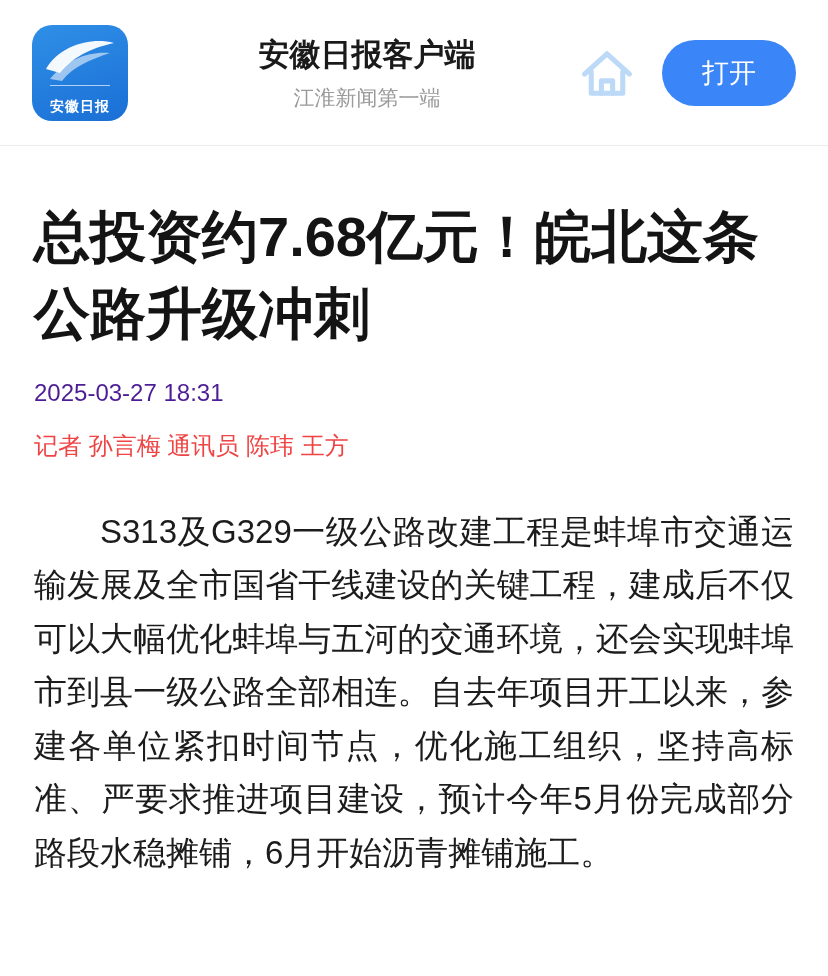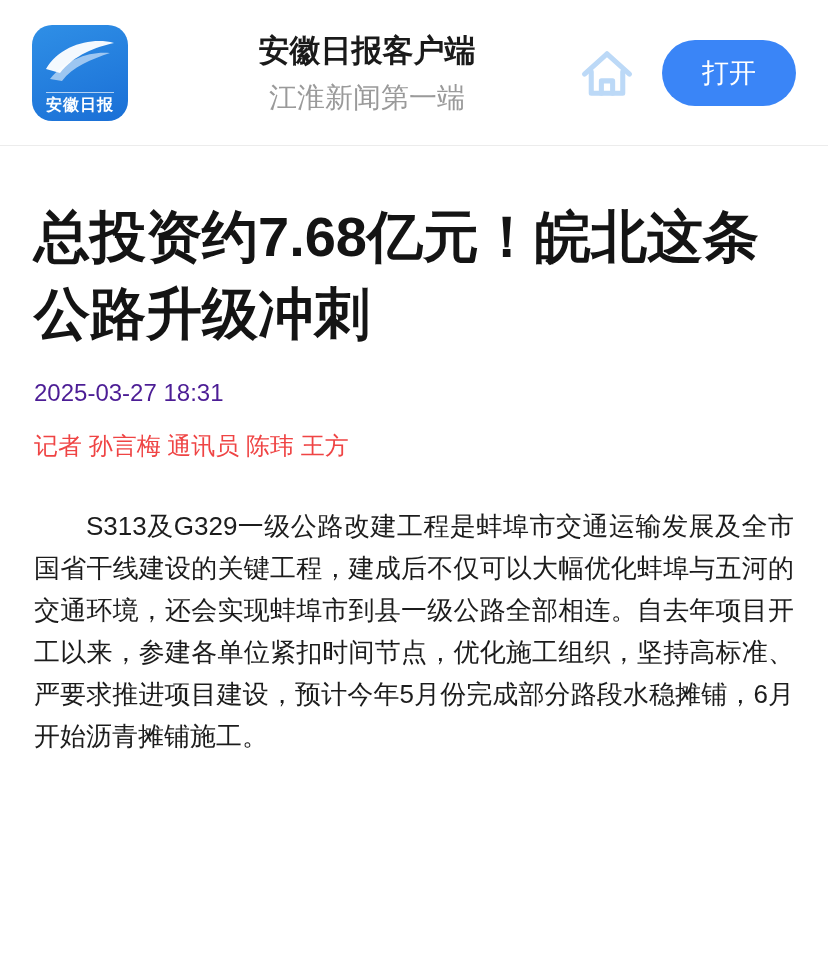--- a/index.html
+++ b/index.html
@@ -54,50 +54,50 @@
   .app-logo .swoosh {
     position: absolute;
     top: 10px;
     left: 8px;
     width: 80px;
     height: 50px;
   }
   .app-logo .logo-text {
     position: relative;
     z-index: 2;
-    font-size: 16px;
+    font-size: 14px;
     letter-spacing: 1px;
     color: #ffffff;
     background: rgba(255,255,255,0.0);
     margin-bottom: 7px;
     font-family: "Liberation Serif", "DejaVu Serif", serif;
     font-weight: bold;
     border-top: 1px solid rgba(255,255,255,0.65);
-    padding-top: 3px;
+    padding-top: 13px;
     line-height: 1.1;
   }
   .app-meta {
     margin-left: 26px;
     display: flex;
     flex-direction: column;
     justify-content: center;
     flex: 1 1 auto;
     min-width: 0;
     align-items: center;
   }
   .app-name {
     font-size: 31px;
     font-weight: bold;
     color: #1a1a1a;
     line-height: 1.25;
     white-space: nowrap;
   }
   .app-slogan {
     margin-top: 10px;
-    font-size: 28px;
+    font-size: 21px;
     color: #9a9a9a;
     line-height: 1.2;
     white-space: nowrap;
   }
   .appbar-actions {
     display: flex;
     align-items: center;
     gap: 28px;
     flex: 0 0 auto;
   }
@@ -142,21 +142,21 @@
     line-height: 1.3;
   }
   .byline-authors {
     margin-top: 22px;
     font-size: 24px;
     color: #ef4444;
     line-height: 1.3;
   }
   .body-text {
     margin-top: 44px;
-    font-size: 26px;
+    font-size: 33px;
     line-height: 1.62;
     color: #1c1c1c;
     text-indent: 2em;
     text-align: justify;
   }
 </style>
 </head>
 <body>
 
 <div class="page">

